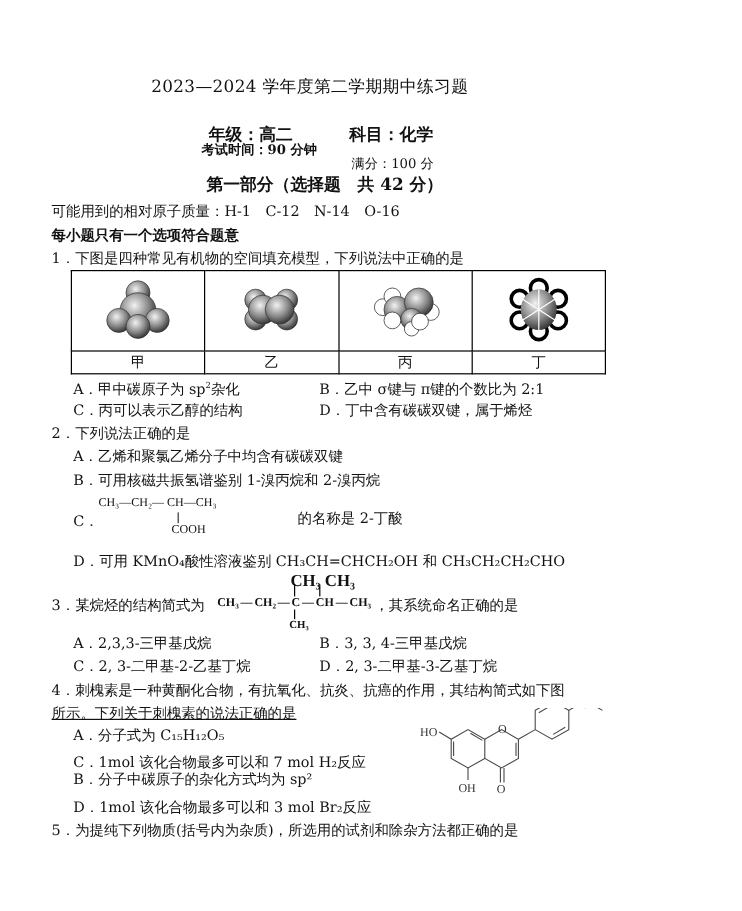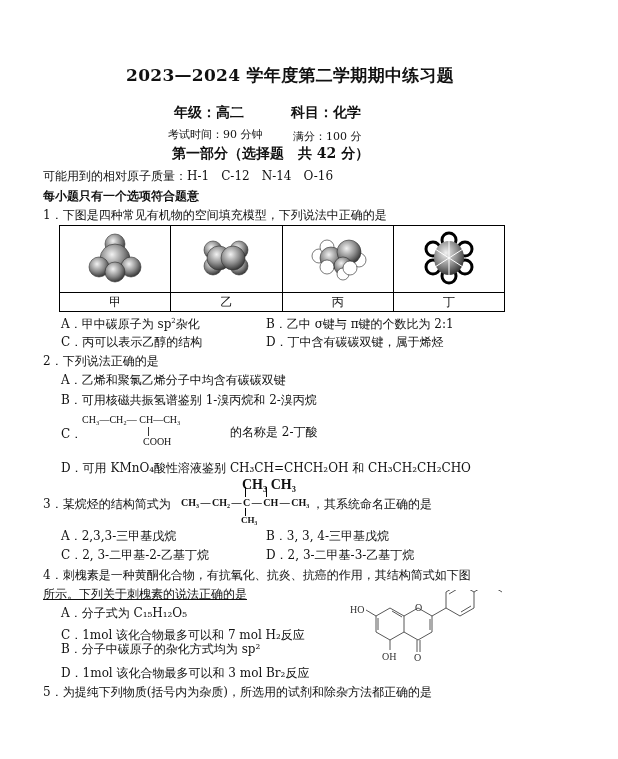--- a/index.html
+++ b/index.html
@@ -2,21 +2,21 @@
 <html><head>
 <meta charset="utf-8">
 <style>
   html, body { margin: 0; padding: 0; background: #ffffff; }
   body {
     width: 618px; height: 759px; position: relative; overflow: hidden;
     font-family: "DejaVu Serif", "Liberation Serif", serif;
     color: #111;
   }
   .abs { position: absolute; white-space: nowrap; }
-  .title { left: 126px; top: 64px; font-size: 17px; font-weight: bold; letter-spacing: 0.3px; }
+  .title { left: 126px; top: 64px; font-size: 14px; font-weight: normal; letter-spacing: 0.3px; }
   .sub { font-size: 14px; font-weight: bold; }
   .small { font-size: 11px; }
   .txt { font-size: 12px; }
   .bold { font-weight: bold; }
   sup { font-size: 7px; vertical-align: 5px; line-height: 0; }
 
   table.models {
     position: absolute; left: 59px; top: 225px;
     border-collapse: collapse; width: 446px;
   }
@@ -27,21 +27,21 @@
   table.models tr.pics td { height: 66px; }
   table.models tr.labels td { height: 18px; }
   .chem { font-family: Liberation Serif, serif; }
 </style>
 </head>
 <body>
 
 <div class="abs title">2023—2024 学年度第二学期期中练习题</div>
 <div class="abs sub" style="left:174px; top:104px;">年级：高二</div>
 <div class="abs sub" style="left:291px; top:104px;">科目：化学</div>
-<div class="abs small" style="left:168px; top:127px;">考试时间：90 分钟</div>
+<div class="abs small" style="left:168px; top:117px;font-weight:bold;">考试时间：90 分钟</div>
 <div class="abs small" style="left:293px; top:129px;">满分：100 分</div>
 <div class="abs sub" style="left:172px; top:145px;">第一部分（选择题　共 42 分）</div>
 
 <div class="abs txt" style="left:43px; top:168px;">可能用到的相对原子质量：H-1　C-12　N-14　O-16</div>
 <div class="abs txt bold" style="left:43px; top:188px;">每小题只有一个选项符合题意</div>
 
 <div class="abs txt" style="left:43px; top:207px;">1．下图是四种常见有机物的空间填充模型，下列说法中正确的是</div>
 
 <table class="models">
   <tbody>
@@ -138,21 +138,21 @@
 <div class="abs txt" style="left:266px; top:334px;">D．丁中含有碳碳双键，属于烯烃</div>
 
 <div class="abs txt" style="left:43px; top:353px;">2．下列说法正确的是</div>
 <div class="abs txt" style="left:61px; top:372px;">A．乙烯和聚氯乙烯分子中均含有碳碳双键</div>
 <div class="abs txt" style="left:61px; top:392px;">B．可用核磁共振氢谱鉴别 1-溴丙烷和 2-溴丙烷</div>
 
 <div class="abs txt" style="left:61px; top:426px;">C．</div>
 <div class="abs chem" style="left:82px; top:414px; font-size:10px;">CH₃—CH₂— CH—CH₃</div>
 <div class="abs" style="left:148px; top:427px; width:1px; height:9px; background:#333;"></div>
 <div class="abs chem" style="left:143px; top:436px; font-size:10px;">COOH</div>
-<div class="abs txt" style="left:192px; top:424px;padding-left:38px;">的名称是 2-丁酸</div>
+<div class="abs txt" style="left:210px; top:424px;padding-left:38px;">的名称是 2-丁酸</div>
 
 <div class="abs txt" style="left:61px; top:460px;">D．可用 KMnO₄酸性溶液鉴别 CH₃CH=CHCH₂OH 和 CH₃CH₂CH₂CHO</div>
 
 <div class="abs chem bold" style="left:242px; top:477px; font-size:14px;">CH₃ CH₃</div>
 <div class="abs txt" style="left:43px; top:496px;">3．某烷烃的结构简式为</div>
 <div class="abs chem bold" style="left:181px; top:497px; font-size:10px; word-spacing:-1px;">CH₃ — CH₂ — C — CH — CH₃</div>
 <div class="abs" style="left:245px; top:487px; width:1px; height:10px; background:#000;"></div>
 <div class="abs" style="left:266px; top:487px; width:1px; height:10px; background:#000;"></div>
 <div class="abs" style="left:245px; top:508px; width:1px; height:8px; background:#000;"></div>
 <div class="abs chem bold" style="left:241px; top:515px; font-size:9px;">CH₃</div>

